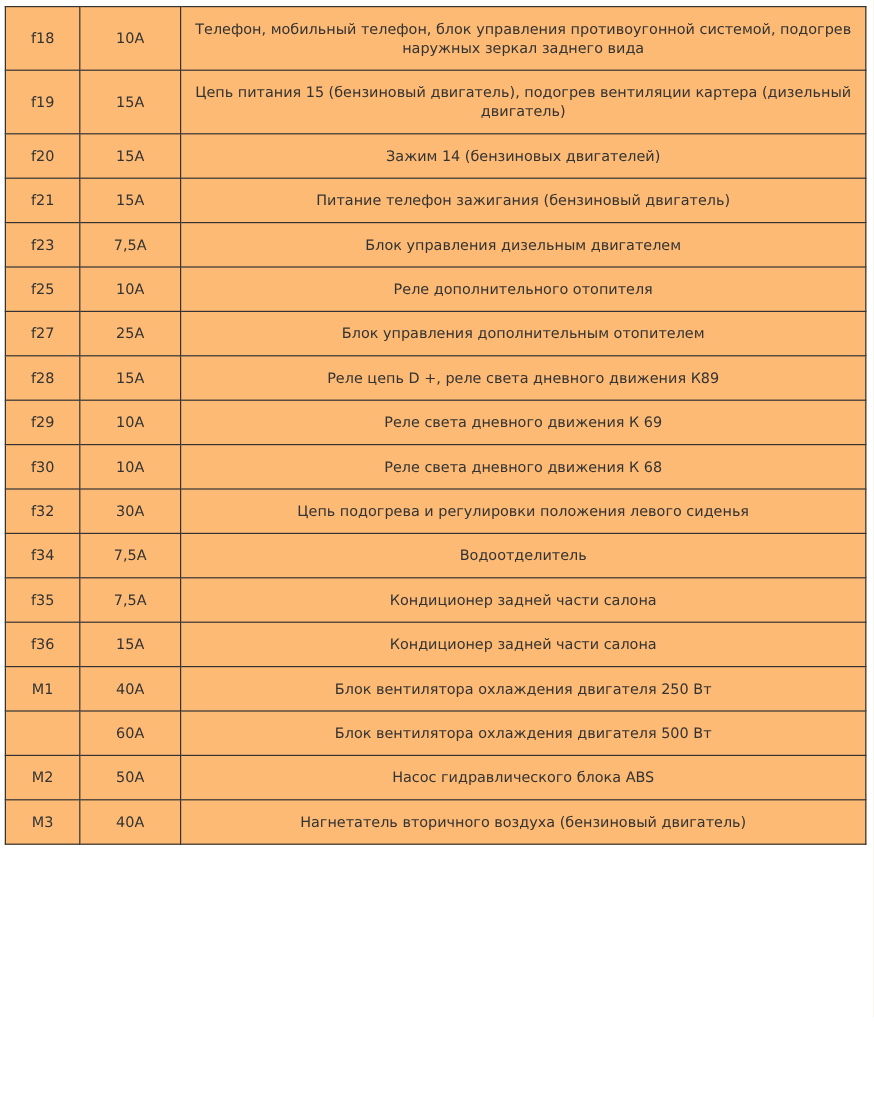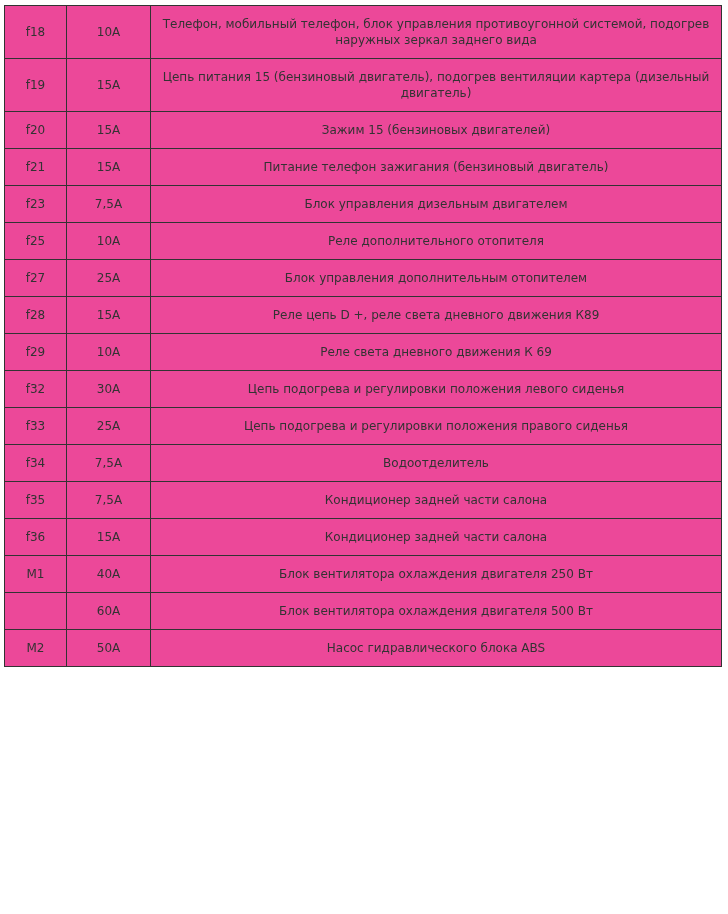--- a/index.html
+++ b/index.html
@@ -11,21 +11,21 @@
       width: 728px;
       min-height: 914px;
       box-sizing: border-box;
       padding: 5px 6px 4px 4px;
       font-family: "DejaVu Sans", sans-serif;
     }
     table.fuse-table {
       border-collapse: collapse;
       width: 100%;
       table-layout: fixed;
-      background: #ec4899;
+      background: #fdba74;
     }
     table.fuse-table td {
       border: 1px solid #333333;
       text-align: center;
       vertical-align: middle;
       font-size: 12px;
       line-height: 16px;
       color: #333333;
       padding: 10px 10px;
       word-wrap: break-word;
@@ -49,21 +49,21 @@
         <td>Телефон, мобильный телефон, блок управления противоугонной системой, подогрев наружных зеркал заднего вида</td>
       </tr>
       <tr>
         <td>f19</td>
         <td>15A</td>
         <td>Цепь питания 15 (бензиновый двигатель), подогрев вентиляции картера (дизельный двигатель)</td>
       </tr>
       <tr>
         <td>f20</td>
         <td>15A</td>
-        <td>Зажим 15 (бензиновых двигателей)</td>
+        <td>Зажим 14 (бензиновых двигателей)</td>
       </tr>
       <tr>
         <td>f21</td>
         <td>15A</td>
         <td>Питание телефон зажигания (бензиновый двигатель)</td>
       </tr>
       <tr>
         <td>f23</td>
         <td>7,5A</td>
         <td>Блок управления дизельным двигателем</td>
@@ -82,28 +82,28 @@
         <td>f28</td>
         <td>15A</td>
         <td>Реле цепь D +, реле света дневного движения К89</td>
       </tr>
       <tr>
         <td>f29</td>
         <td>10A</td>
         <td>Реле света дневного движения К 69</td>
       </tr>
       <tr>
+        <td>f30</td>
+        <td>10A</td>
+        <td>Реле света дневного движения К 68</td>
+      </tr>
+      <tr>
         <td>f32</td>
         <td>30A</td>
         <td>Цепь подогрева и регулировки положения левого сиденья</td>
-      </tr>
-      <tr>
-        <td>f33</td>
-        <td>25A</td>
-        <td>Цепь подогрева и регулировки положения правого сиденья</td>
       </tr>
       <tr>
         <td>f34</td>
         <td>7,5A</td>
         <td>Водоотделитель</td>
       </tr>
       <tr>
         <td>f35</td>
         <td>7,5A</td>
         <td>Кондиционер задней части салона</td>
@@ -121,14 +121,19 @@
       <tr>
         <td></td>
         <td>60A</td>
         <td>Блок вентилятора охлаждения двигателя 500 Вт</td>
       </tr>
       <tr>
         <td>М2</td>
         <td>50A</td>
         <td>Насос гидравлического блока ABS</td>
       </tr>
+      <tr>
+        <td>М3</td>
+        <td>40A</td>
+        <td>Нагнетатель вторичного воздуха (бензиновый двигатель)</td>
+      </tr>
     </tbody>
 </table>
 
 </body></html>

